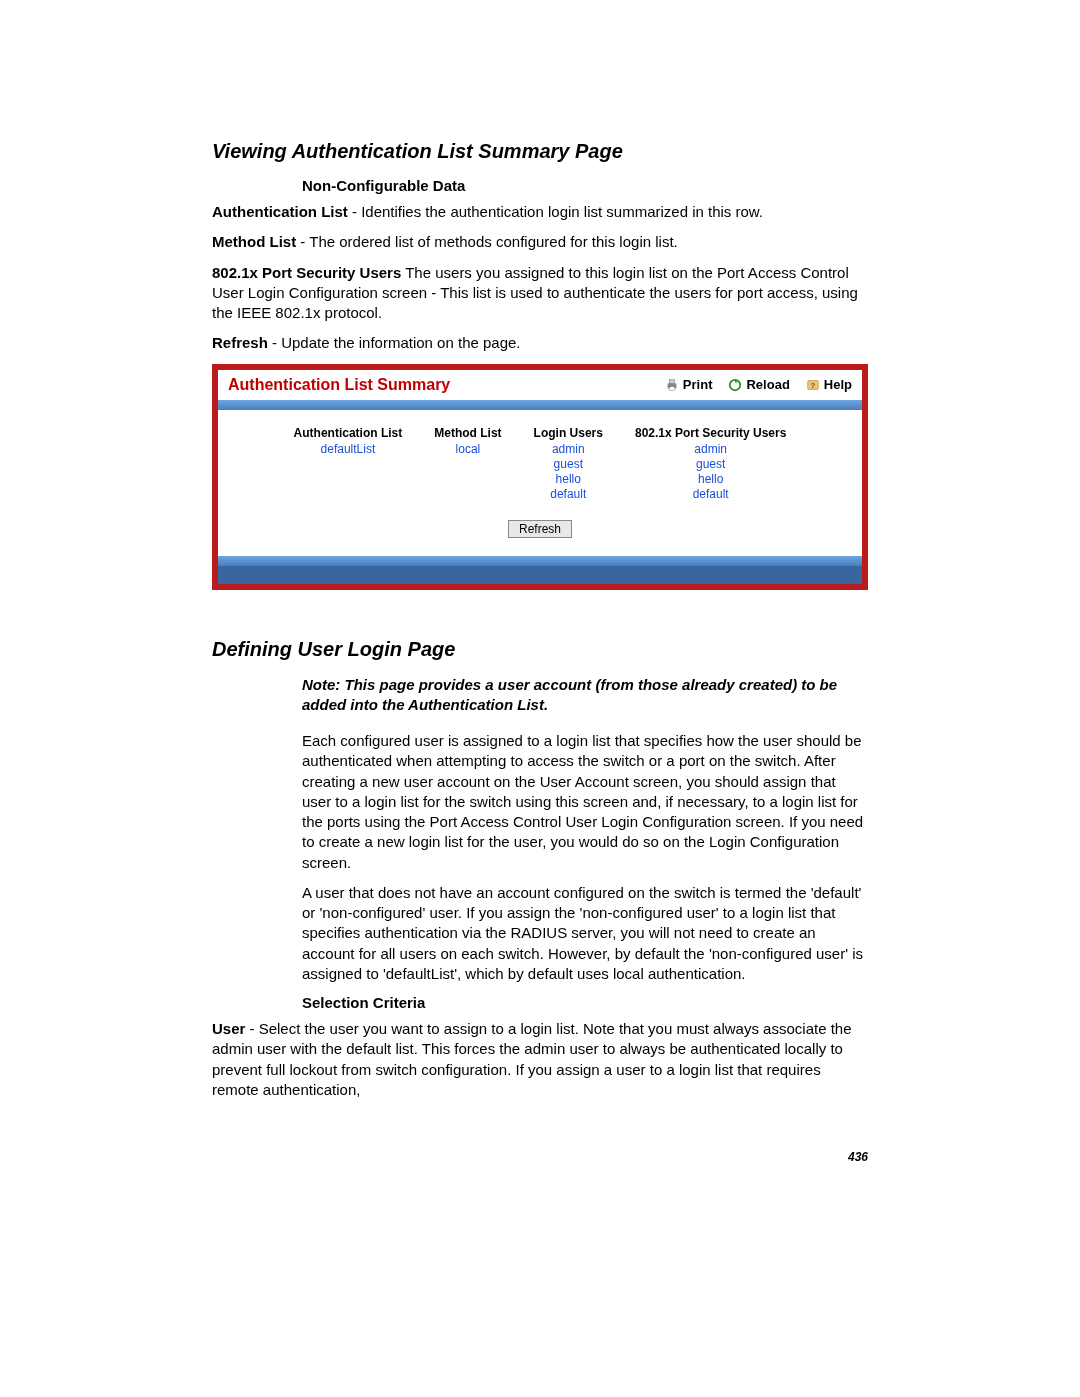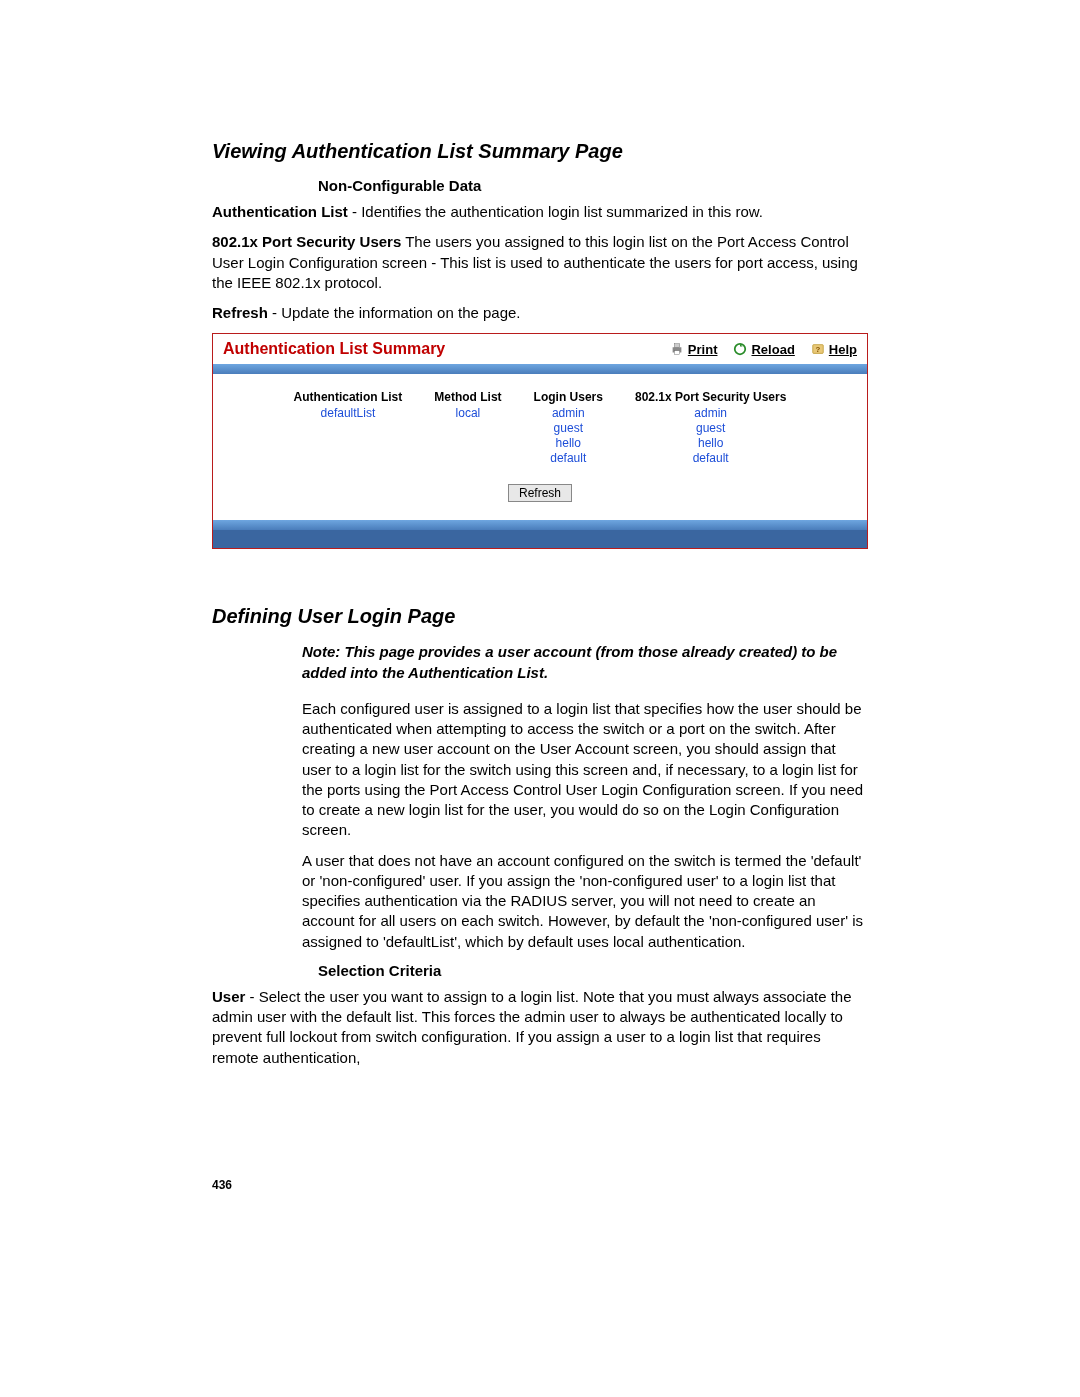--- a/index.html
+++ b/index.html
@@ -20,60 +20,59 @@
     font-style: italic;
     font-weight: bold;
     font-size: 20px;
     margin: 0 0 14px 0;
   }
   .indent {
     margin-left: 90px;
   }
   .sub-heading {
     font-weight: bold;
-    margin: 6px 0 8px 16px;
+    margin: 6px 0 8px 0;
   }
   p.body {
     margin: 4px 0 10px 0;
     line-height: 1.35;
   }
   .bold {
     font-weight: bold;
   }
   .note {
     font-style: italic;
     font-weight: bold;
     margin: 6px 0 16px 0;
     line-height: 1.35;
   }
 
   
   .panel {
-    border: 1px solid #b91c1c;
-    margin: 10px 0 16px 0;
+    border: 6px solid #b91c1c;
+    margin: 10px 0 8px 0;
   }
   .panel-title {
     padding: 6px 10px;
     display: flex;
     align-items: center;
     justify-content: space-between;
     font-family: "Trebuchet MS", Verdana, sans-serif;
   }
   .panel-title .title-text {
     color: #c00000;
     font-weight: bold;
     font-size: 16px;
   }
   .panel-actions {
     display: flex;
     gap: 16px;
     align-items: center;
     font-size: 13px;
     font-weight: bold;
-    text-decoration: underline;
   }
   .panel-actions .act {
     display: flex;
     align-items: center;
     gap: 4px;
     cursor: pointer;
   }
   .ico {
     width: 14px;
     height: 14px;
@@ -118,44 +117,48 @@
     cursor: pointer;
   }
   .panel-foot {
     background: #3a66a0;
     color: #fff;
     font-size: 10px;
     padding: 2px 8px;
     height:14px;
   }
   .page-num {
-    text-align: left;
+    text-align: right;
     font-weight: bold;
     font-size: 12px;
-    margin-top: 110px;
+    margin-top: 50px;
+    font-style: italic;
   }
   .spacer {
     height: 40px;
   }
 </style>
 </head>
 <body>
 
 <div class="page">
 
   <h2 class="section">Viewing Authentication List Summary Page</h2>
 
   <div class="indent">
     <p class="sub-heading">Non-Configurable Data</p>
   </div>
 
   <p class="body">
     <span class="bold">Authentication List</span><span> - Identifies the authentication login list summarized in this row.</span>
   </p>
 
+  <p class="body">
+    <span class="bold">Method List</span><span> - The ordered list of methods configured for this login list.</span>
+  </p>
 
 
   <p class="body">
     <span class="bold">802.1x Port Security Users</span><span> The users you assigned to this login list on the Port Access Control User Login Configuration screen - This list is used to authenticate the users for port access, using the IEEE 802.1x protocol.</span>
   </p>
 
 
   <p class="body">
     <span class="bold">Refresh</span><span> - Update the information on the page.</span>
   </p>

